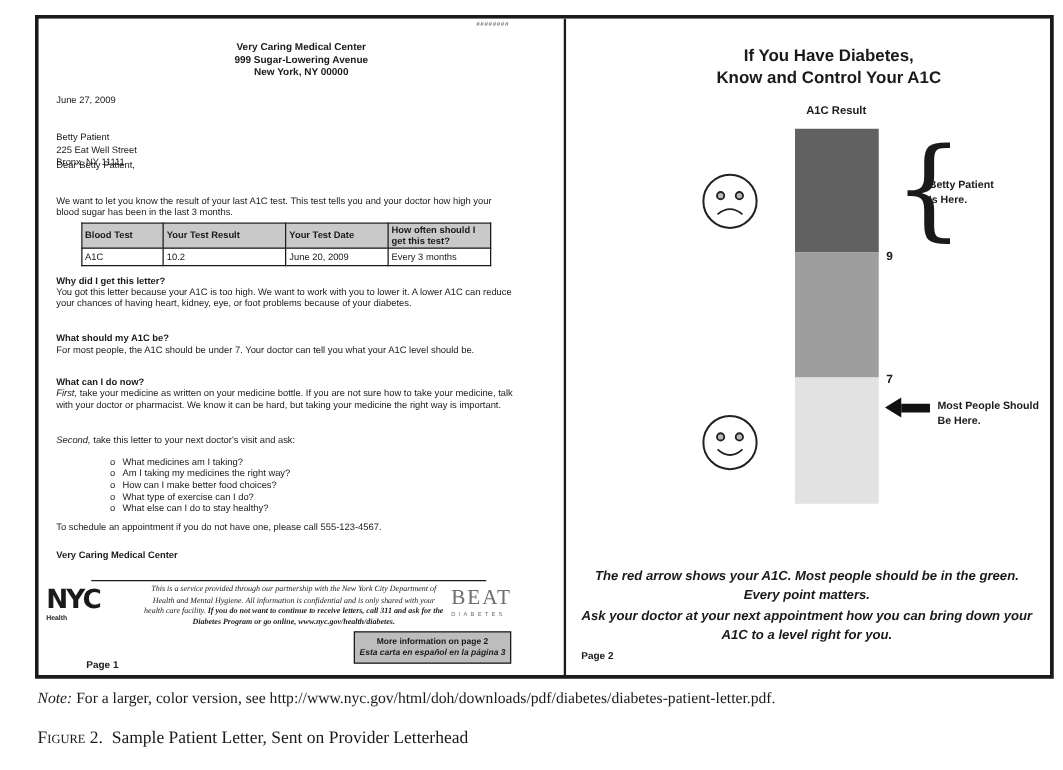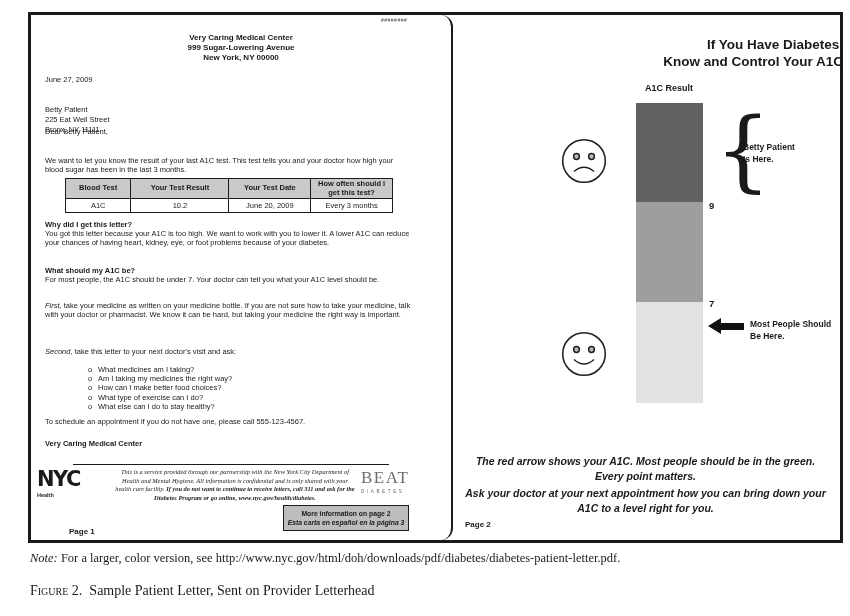--- a/index.html
+++ b/index.html
@@ -8,31 +8,31 @@
   .frame{position:absolute;left:28px;top:12px;width:809px;height:525px;
          border:3px solid #1a1a1a;display:flex;background:#fff;}
   .page{position:relative;background:#fff;}
   .page1{width:420px;border-right:2px solid #1a1a1a;}
   .page2{flex:1;}
   .abs{position:absolute;}
   .b{font-weight:bold;}
   .it{font-style:italic;}
 
   
-  .page1{font-size:7.5px;line-height:9px;border-radius:12px;}
+  .page1{font-size:7.5px;line-height:9px;}
   .docmark{top:1px;left:350px;font-size:5px;letter-spacing:.5px;color:#444;}
   .letterhead{top:18px;left:0;right:0;text-align:center;font-weight:bold;font-size:8px;line-height:10px;}
   .date{top:60px;left:14px;}
   .recipient{top:90px;left:14px;line-height:10px;}
   .salutation{top:112px;left:14px;}
   .para{left:14px;right:38px;}
   .intro{top:141px;}
   table.results{position:absolute;top:163px;left:34px;width:328px;border-collapse:collapse;
                 font-size:7.5px;}
-  table.results th,table.results td{border:1px solid #1a1a1a;text-align:center;padding:1px 2px;}
+  table.results th,table.results td{border:1px solid #1a1a1a;text-align:left;padding:1px 2px;}
   table.results th{background:#c9c9c9;line-height:8.5px;}
   table.results td{height:11px;}
   .sec-why{top:205px;}
   .sec-be{top:251px;}
   .sec-do{top:286px;}
   .second{top:332px;}
   .bullets{top:350px;left:57px;right:40px;line-height:9.2px;}
   .q::before{content:"o";display:inline-block;width:10px;}
   .schedule{top:402px;}
   .signature{top:424px;left:14px;font-weight:bold;}
@@ -44,21 +44,21 @@
               font-family:"Liberation Serif",serif;font-style:italic;font-size:6.4px;line-height:8.6px;}
   .beat{top:456px;left:330px;color:#6e6e6e;line-height:14px;}
   .beat-main{font-size:17px;font-family:"Liberation Serif",serif;letter-spacing:1.5px;}
   .beat-sub{font-size:4.6px;letter-spacing:2.6px;margin-top:0;}
   .infobox{top:490px;left:252px;width:120px;background:#bdbdbd;border:1px solid #1a1a1a;
            text-align:center;font-size:6.8px;font-weight:bold;line-height:9px;padding:3px 2px;}
   .pagelab{font-size:8px;font-weight:bold;}
   .p1lab{top:512px;left:14px;padding-left:24px;}
 
   
-  .title{top:21px;left:30px;width:360px;text-align:right;font-size:13.5px;font-weight:bold;line-height:17px;}
+  .title{top:21px;left:30px;width:360px;text-align:center;font-size:13.5px;font-weight:bold;line-height:17px;}
   .axis-label{top:68px;left:156px;width:120px;text-align:center;font-size:9px;font-weight:bold;}
   .bar{top:88px;left:183px;width:67px;}
   .seg-high{height:99px;background:#616161;}
   .seg-mid{height:100px;background:#9e9e9e;}
   .seg-low{height:101px;background:#e2e2e2;}
   .tick{left:256px;font-size:9.5px;font-weight:bold;}
   .tick9{top:185px;}
   .tick7{top:283px;}
   .face{left:108px;}
   .sad{top:123px;}
@@ -136,20 +136,21 @@
         <div class="b">Why did I get this letter?</div>
         <div>You got this letter because your A1C is too high.  We want to work with you to lower it.  A lower A1C can reduce your chances of having heart, kidney, eye, or foot problems because of your diabetes.</div>
       </div>
 
       <div class="abs para sec-be">
         <div class="b">What should my A1C be?</div>
         <div>For most people, the A1C should be under 7.  Your doctor can tell you what your A1C level should be.</div>
       </div>
 
       <div class="abs para sec-do">
+        <div class="b">What can I do now?</div>
         <div><span class="it">First,</span>
           <span>take your medicine as written on your medicine bottle.  If you are not sure how to take your medicine, talk with your doctor or pharmacist.  We know it can be hard, but taking your medicine the right way is important.</span></div>
       </div>
 
       <div class="abs para second"><span class="it">Second,</span>
         <span>take this letter to your next doctor's visit and ask:</span></div>
 
       <div class="abs bullets">
         <div class="q">What medicines am I taking?</div>
         <div class="q">Am I taking my medicines the right way?</div>

